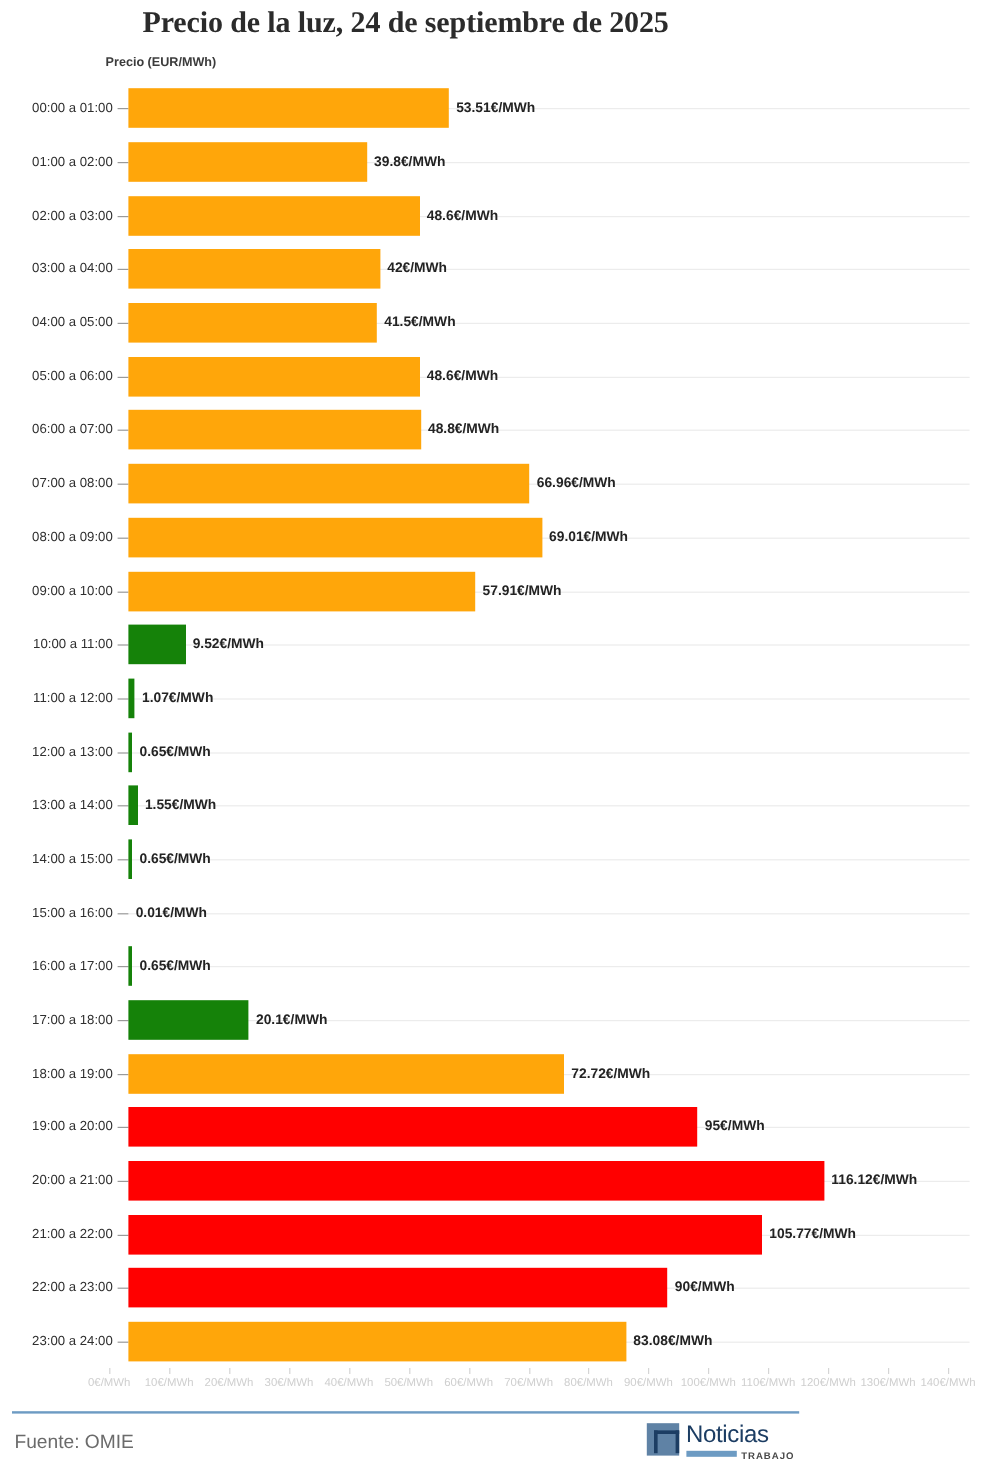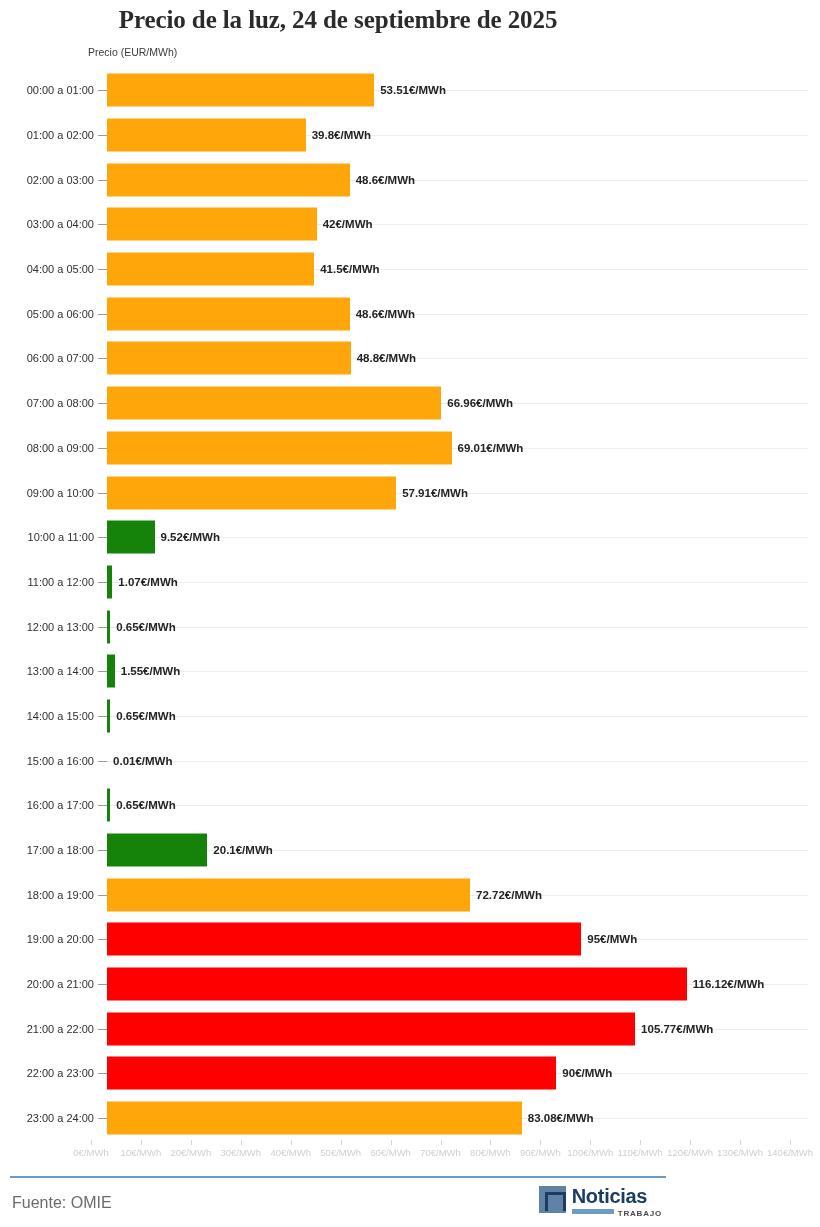--- a/index.html
+++ b/index.html
@@ -28,21 +28,21 @@
     color: #2b2b2b;
     letter-spacing: -0.1px;
   }
 
   
   .axis-caption {
     position: absolute;
     left: 88px;
     top: 46px;
     font-size: 10.5px;
-    font-weight: normal;
+    font-weight: bold;
     color: #3c3c3c;
   }
 
   
   .plot {
     position: absolute;
     left: 0;
     top: 68px;
     width: 820px;
     height: 1072px;
@@ -161,21 +161,21 @@
     left: 6px; top: 6px;
     width: 15px; height: 16px;
     border: 3px solid #1c3d63;
     border-bottom: none;
     background: transparent;
   }
   .brand-text { display: flex; flex-direction: column; }
   .brand-name {
     font-family: "Liberation Sans Narrow", "Liberation Sans", sans-serif;
     font-size: 20px;
-    font-weight: bold;
+    font-weight: normal;
     color: #1c3d63;
     line-height: 1;
     letter-spacing: -0.3px;
   }
   .brand-sub-wrap {
     display: flex; gap: 4px;
     margin-top: 3px;
   }
   .brand-bar {
     width: 42px; height: 5px; background: #6d9bc3;

